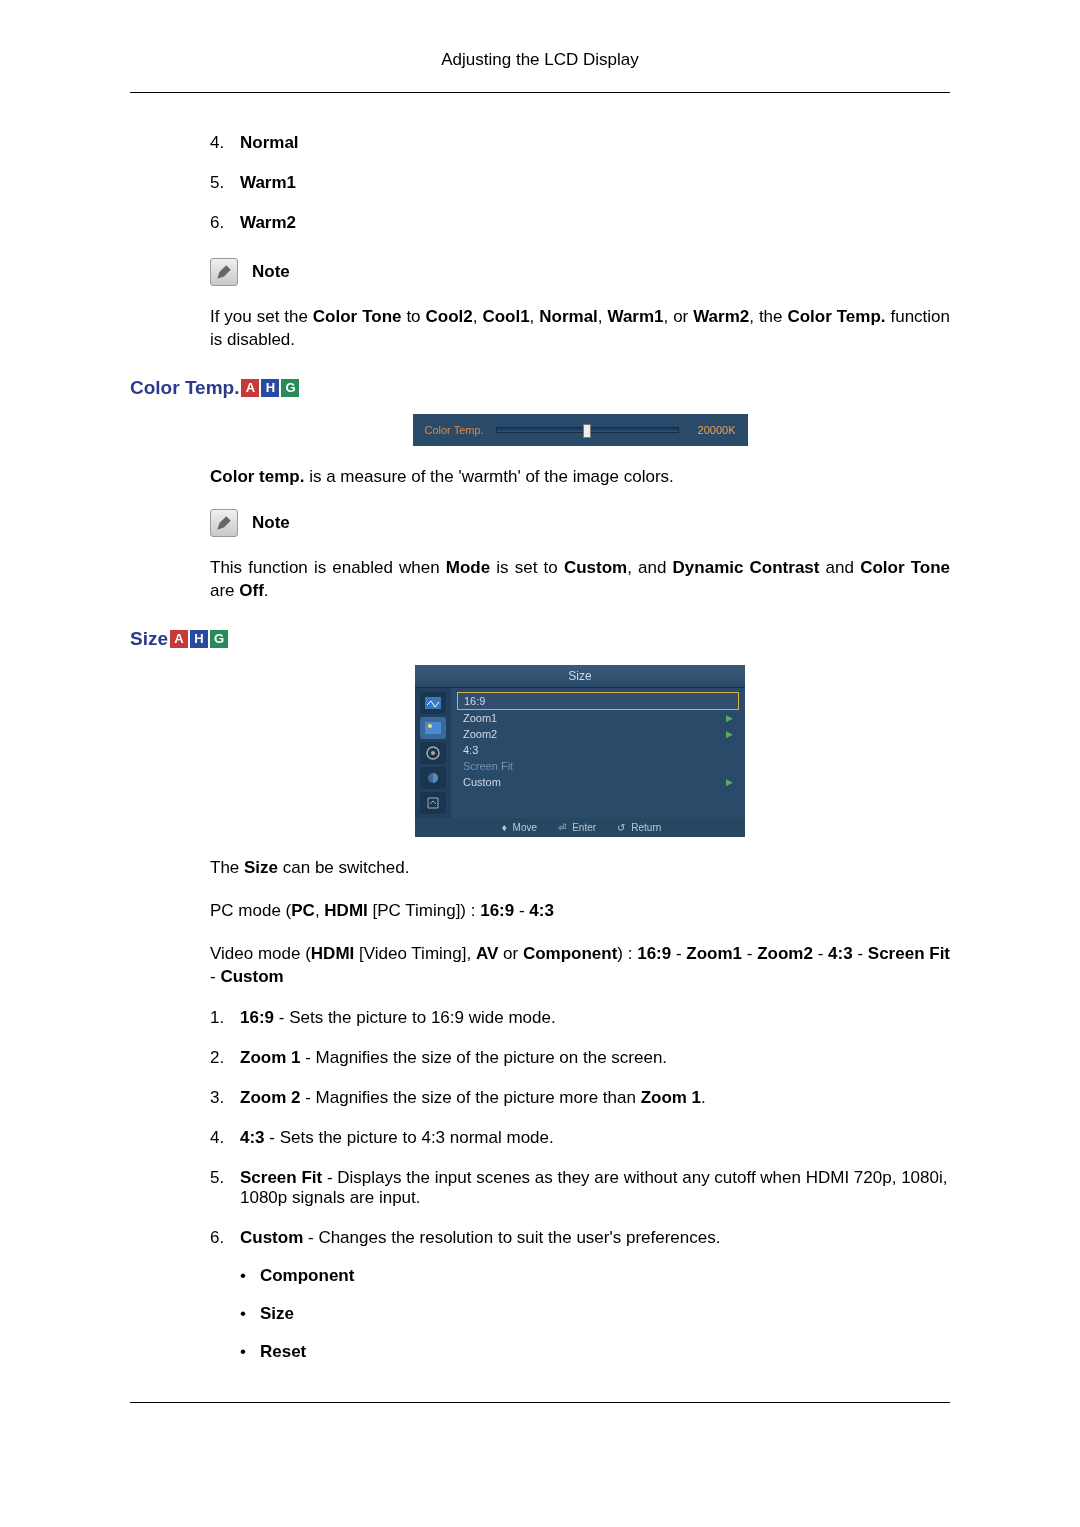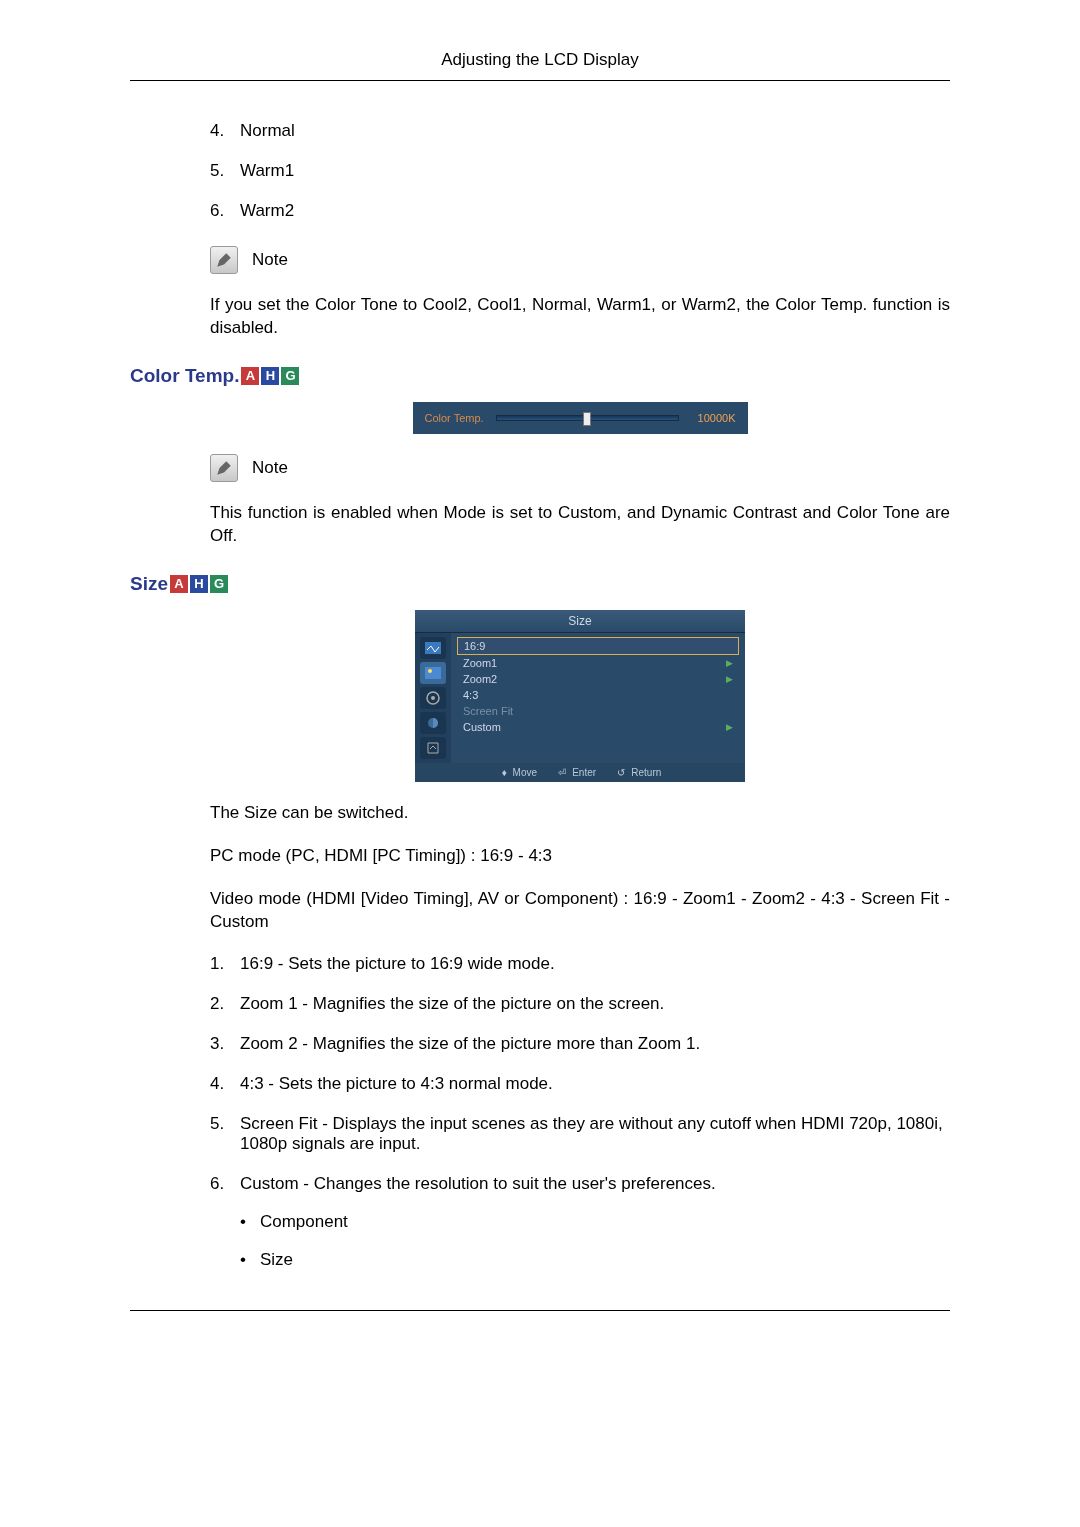--- a/index.html
+++ b/index.html
@@ -7,21 +7,21 @@
     font-family: Arial, Helvetica, sans-serif;
     font-size: 17px;
     color: #000;
     background: #fff;
     width: 1080px;
     padding: 50px 130px 60px 130px;
   }
   .header-title {
     text-align: center;
     font-size: 17px;
-    padding-bottom: 10px;
+    padding-bottom: 22px;
     border-bottom: 1px solid #000;
     margin-bottom: 40px;
   }
   .content {
     margin-left: 80px;
   }
   ol.ordered-list {
     list-style: none;
     margin-bottom: 25px;
   }
@@ -186,21 +186,21 @@
   }
   .sm-foot span::before {
     content: "";
     display: inline-block;
     margin-right: 3px;
   }
   .footer-line {
     border-top: 1px solid #000;
     margin-top: 40px;
   }
-  b { font-weight: normal; }
+  b { font-weight: bold; }
 </style>
 </head>
 <body>
 
 <div class="header-title">Adjusting the LCD Display</div>
 
 <div class="content">
 
   <ol class="ordered-list">
     <li>
@@ -235,24 +235,27 @@
       <span class="tag tag-h">H</span>
       <span class="tag tag-g">G</span>
   </div>
 
   <div class="figure-center">
     <div class="colortemp-box">
       <span>Color Temp.</span>
       <div class="ct-track">
           <div class="ct-thumb"></div>
         </div>
-      <span class="ct-value">10000K</span>
+      <span class="ct-value">20000K</span>
     </div>
   </div>
 
+  <p class="paragraph">
+    <b>Color temp.</b><span> is a measure of the 'warmth' of the image colors.</span>
+  </p>
 
   <div class="note-block">
     <span class="note-icon">
       <svg viewBox="0 0 24 24">
           <path fill="#666" d="M3 21l3-9 9-9 6 6-9 9-9 3zM14 4l6 6"></path>
         </svg>
     </span>
     <b>Note</b>
   </div>
   <p class="paragraph">
@@ -368,19 +371,20 @@
         <span><b>Screen Fit</b><span> - Displays the input scenes as they are without any cutoff when HDMI 720p, 1080i, 1080p signals are input.</span></span>
       </li>
     <li style="display:block">
       <div style="display:flex">
           <span class="num">6.</span>
           <span><b>Custom</b><span> - Changes the resolution to suit the user's preferences.</span></span>
         </div>
       <ul class="bullet-list">
         <li><b>Component</b></li>
         <li><b>Size</b></li>
+        <li><b>Reset</b></li>
       </ul>
     </li>
   </ol>
 
 </div>
 
 <div class="footer-line"></div>
 
 </body></html>

